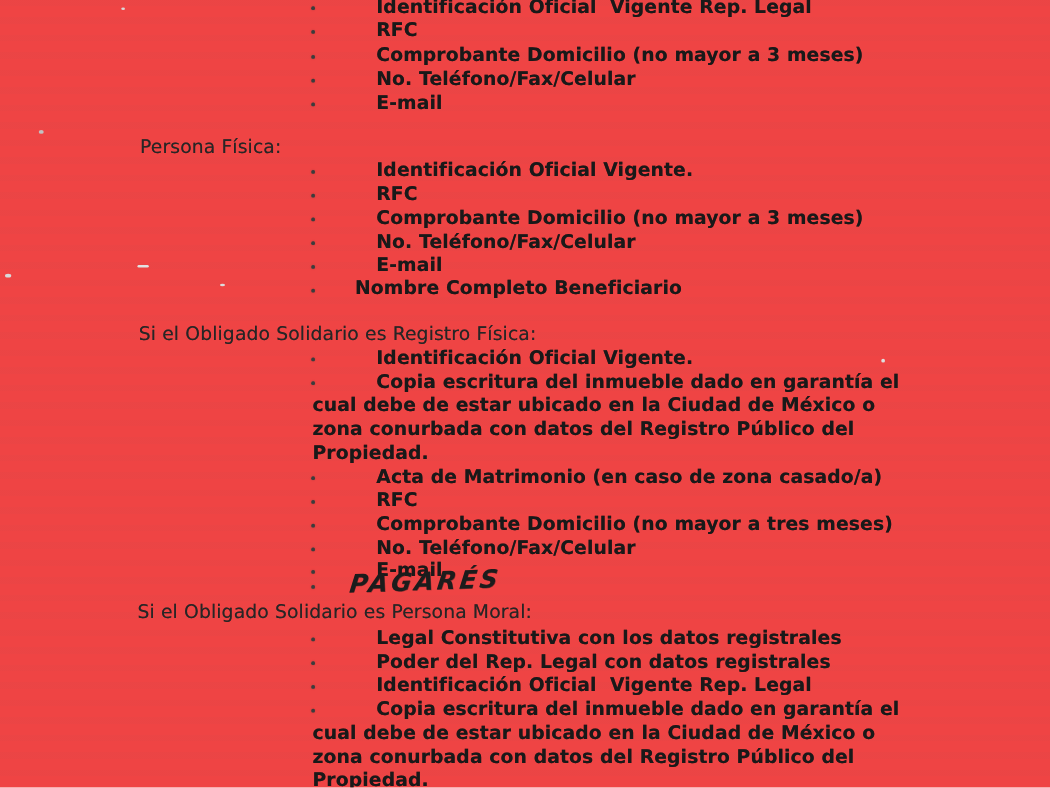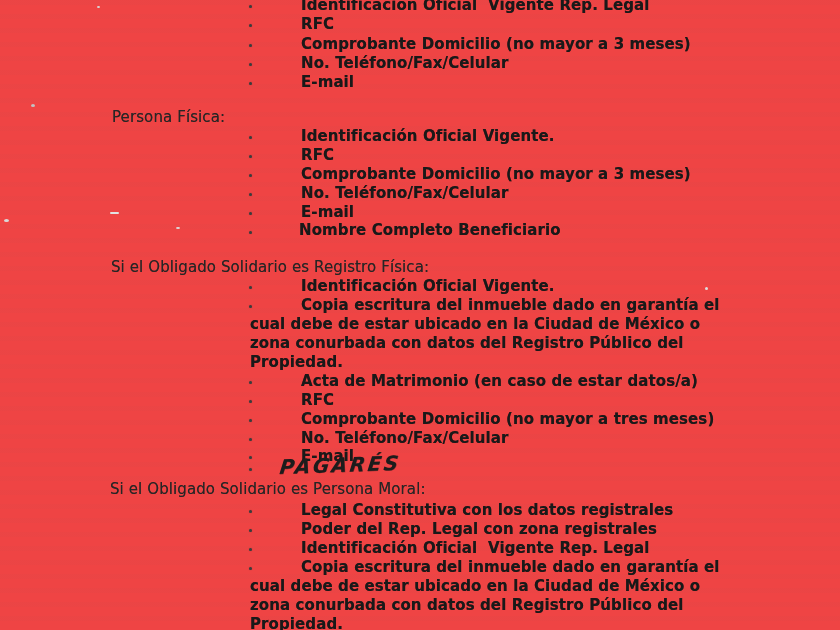--- a/index.html
+++ b/index.html
@@ -98,52 +98,52 @@
     <div class="it" style="left:301px;top:129px">Identificación Oficial Vigente.</div>
     <span class="b" style="left:249px;top:155px"></span>
     <div class="it" style="left:301px;top:148px">RFC</div>
     <span class="b" style="left:249px;top:174px"></span>
     <div class="it" style="left:301px;top:167px">Comprobante Domicilio (no mayor a 3 meses)</div>
     <span class="b" style="left:249px;top:193px"></span>
     <div class="it" style="left:301px;top:186px">No. Teléfono/Fax/Celular</div>
     <span class="b" style="left:249px;top:212px"></span>
     <div class="it" style="left:301px;top:205px">E-mail</div>
     <span class="b" style="left:249px;top:231px"></span>
-    <div class="it" style="left:299px;top:223px">Nombre Completo Beneficiario</div>
+    <div class="it" style="left:284px;top:223px">Nombre Completo Beneficiario</div>
   </div>
 
   <div>
     <div class="hd" style="left:111px;top:259px">Si el Obligado Solidario es Registro Física: </div>
     <span class="b" style="left:249px;top:286px"></span>
     <div class="it" style="left:301px;top:279px">Identificación Oficial Vigente.</div>
     <span class="b" style="left:249px;top:305px"></span>
     <div class="it" style="left:301px;top:298px">Copia escritura del inmueble dado en garantía el</div>
     <div class="it" style="left:250px;top:317px">cual debe de estar ubicado en la Ciudad de México o</div>
     <div class="it" style="left:250px;top:336px">zona conurbada con datos del Registro Público del</div>
     <div class="it" style="left:250px;top:355px">Propiedad.</div>
     <span class="b" style="left:249px;top:381px"></span>
-    <div class="it" style="left:301px;top:374px">Acta de Matrimonio (en caso de estar datos/a)</div>
+    <div class="it" style="left:301px;top:374px">Acta de Matrimonio (en caso de zona casado/a)</div>
     <span class="b" style="left:249px;top:400px"></span>
     <div class="it" style="left:301px;top:393px">RFC</div>
     <span class="b" style="left:249px;top:419px"></span>
     <div class="it" style="left:301px;top:412px">Comprobante Domicilio (no mayor a tres meses)</div>
     <span class="b" style="left:249px;top:438px"></span>
     <div class="it" style="left:301px;top:431px">No. Teléfono/Fax/Celular</div>
     <span class="b" style="left:249px;top:456px"></span>
     <div class="it" style="left:301px;top:449px">E-mail</div>
     <span class="b" style="left:249px;top:468px"></span>
     <div class="hand" style="left:281px;top:457px">PAGARÉS</div>
   </div>
 
   <div>
     <div class="hd" style="left:110px;top:481px">Si el Obligado Solidario es Persona Moral: </div>
     <span class="b" style="left:249px;top:510px"></span>
     <div class="it" style="left:301px;top:503px">Legal Constitutiva con los datos registrales</div>
     <span class="b" style="left:249px;top:529px"></span>
-    <div class="it" style="left:301px;top:522px">Poder del Rep. Legal con zona registrales</div>
+    <div class="it" style="left:301px;top:522px">Poder del Rep. Legal con datos registrales</div>
     <span class="b" style="left:249px;top:548px"></span>
     <div class="it" style="left:301px;top:541px">Identificación Oficial  Vigente Rep. Legal</div>
     <span class="b" style="left:249px;top:567px"></span>
     <div class="it" style="left:301px;top:560px">Copia escritura del inmueble dado en garantía el</div>
     <div class="it" style="left:250px;top:579px">cual debe de estar ubicado en la Ciudad de México o</div>
     <div class="it" style="left:250px;top:598px">zona conurbada con datos del Registro Público del</div>
     <div class="it" style="left:250px;top:617px">Propiedad.</div>
   </div>
 
   <div class="speck" style="left:31px;top:104px;width:4px;height:3px;background:#c2c2c2"></div>

